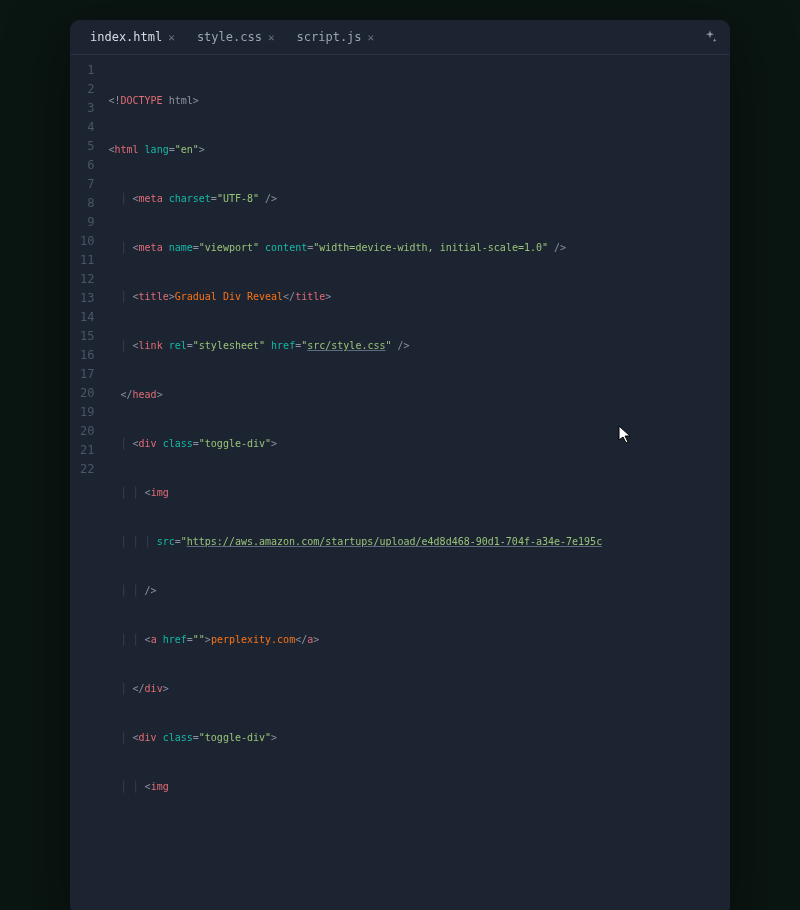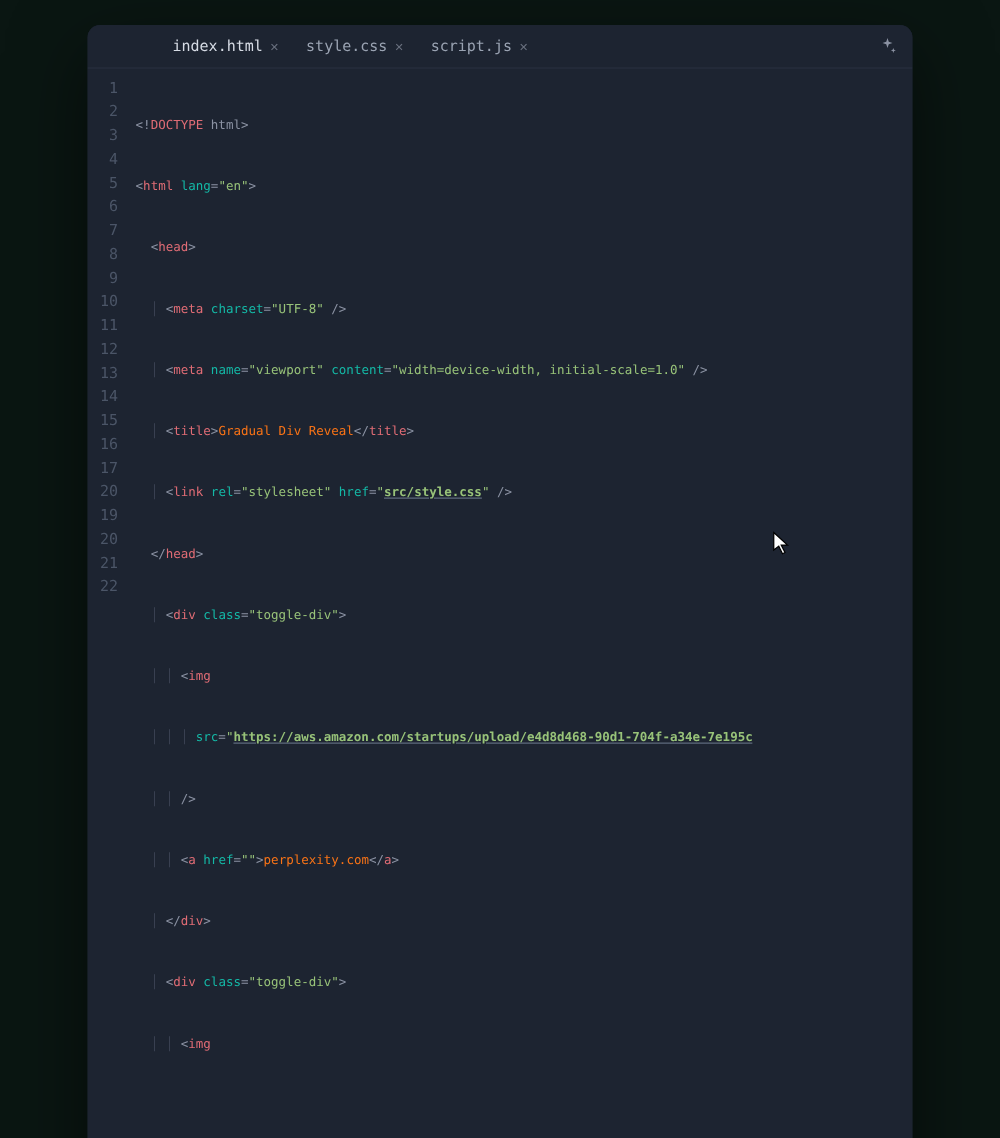--- a/index.html
+++ b/index.html
@@ -28,21 +28,21 @@
 .tab {
   display: flex;
   align-items: center;
   gap: 6px;
   color: #9aa3b2;
   padding: 4px 8px;
   margin-right: 6px;
   font-size: 12px;
   cursor: pointer;
 }
-.tab.active { color: #d6dbe4; margin-left: 48px; }
+.tab.active { color: #d6dbe4; }
 .tab-close { color: #6b7280; font-size: 11px; }
 .sparkle-icon {
   margin-left: auto;
   color: #8b92a3;
   width: 16px; height: 16px;
 }
 .code-area {
   display: flex;
   background: #1d2431;
   padding-bottom: 8px;
@@ -61,21 +61,21 @@
   overflow: hidden;
 }
 .code .line { height: 19px; line-height: 19px; font-size: 10px; }
 .t-bracket { color: #8b92a3; }
 .t-doctype { color: #8b92a3; }
 .t-doctyp2 { color: #e06c75; }
 .t-tag { color: #e06c75; }
 .t-attr { color: #14b8a6; }
 .t-string { color: #98c379; }
 .t-text { color: #f97316; }
-.t-underline { text-decoration: underline; text-decoration-color: #5e6a7d; font-weight: bold; }
+.t-underline { text-decoration: underline; text-decoration-color: #5e6a7d; }
 .guide { color: #3a4253; }
 .cursor-arrow {
   position: absolute;
   color: #fff;
 }
 .rel { position: relative; }
 </style>
 </head>
 <body>
 
@@ -120,21 +120,20 @@
       <div class="ln">17</div>
       <div class="ln">20</div>
       <div class="ln">19</div>
       <div class="ln">20</div>
       <div class="ln">21</div>
       <div class="ln">22</div>
     </div>
     <div class="code">
       <div class="line"><span class="t-bracket">&lt;!</span><span class="t-doctyp2">DOCTYPE</span><span class="t-doctype"> html</span><span class="t-bracket">&gt;</span></div>
       <div class="line"><span class="t-bracket">&lt;</span><span class="t-tag">html</span><span class="t-attr"> lang</span><span class="t-bracket">=</span><span class="t-string">"en"</span><span class="t-bracket">&gt;</span></div>
-      <div class="line">  <span class="t-bracket">&lt;</span><span class="t-tag">head</span><span class="t-bracket">&gt;</span></div>
       <div class="line">  <span class="guide">│ </span><span class="t-bracket">&lt;</span><span class="t-tag">meta</span><span class="t-attr"> charset</span><span class="t-bracket">=</span><span class="t-string">"UTF-8"</span><span class="t-bracket"> /&gt;</span></div>
       <div class="line">  <span class="guide">│ </span><span class="t-bracket">&lt;</span><span class="t-tag">meta</span><span class="t-attr"> name</span><span class="t-bracket">=</span><span class="t-string">"viewport"</span><span class="t-attr"> content</span><span class="t-bracket">=</span><span class="t-string">"width=device-width, initial-scale=1.0"</span><span class="t-bracket"> /&gt;</span></div>
       <div class="line">  <span class="guide">│ </span><span class="t-bracket">&lt;</span><span class="t-tag">title</span><span class="t-bracket">&gt;</span><span class="t-text">Gradual Div Reveal</span><span class="t-bracket">&lt;/</span><span class="t-tag">title</span><span class="t-bracket">&gt;</span></div>
       <div class="line">  <span class="guide">│ </span><span class="t-bracket">&lt;</span><span class="t-tag">link</span><span class="t-attr"> rel</span><span class="t-bracket">=</span><span class="t-string">"stylesheet"</span><span class="t-attr"> href</span><span class="t-bracket">=</span><span class="t-string">"</span><span class="t-string t-underline">src/style.css</span><span class="t-string">"</span><span class="t-bracket"> /&gt;</span></div>
       <div class="line">  <span class="t-bracket">&lt;/</span><span class="t-tag">head</span><span class="t-bracket">&gt;</span></div>
       <div class="line">  <span class="guide">│ </span><span class="t-bracket">&lt;</span><span class="t-tag">div</span><span class="t-attr"> class</span><span class="t-bracket">=</span><span class="t-string">"toggle-div"</span><span class="t-bracket">&gt;</span></div>
       <div class="line">  <span class="guide">│ │ </span><span class="t-bracket">&lt;</span><span class="t-tag">img</span></div>
       <div class="line">  <span class="guide">│ │ │ </span><span class="t-attr">src</span><span class="t-bracket">=</span><span class="t-string">"</span><span class="t-string t-underline">https://aws.amazon.com/startups/upload/e4d8d468-90d1-704f-a34e-7e195c</span></div>
       <div class="line">  <span class="guide">│ │ </span><span class="t-bracket">/&gt;</span></div>
       <div class="line">  <span class="guide">│ │ </span><span class="t-bracket">&lt;</span><span class="t-tag">a</span><span class="t-attr"> href</span><span class="t-bracket">=</span><span class="t-string">""</span><span class="t-bracket">&gt;</span><span class="t-text">perplexity.com</span><span class="t-bracket">&lt;/</span><span class="t-tag">a</span><span class="t-bracket">&gt;</span></div>

